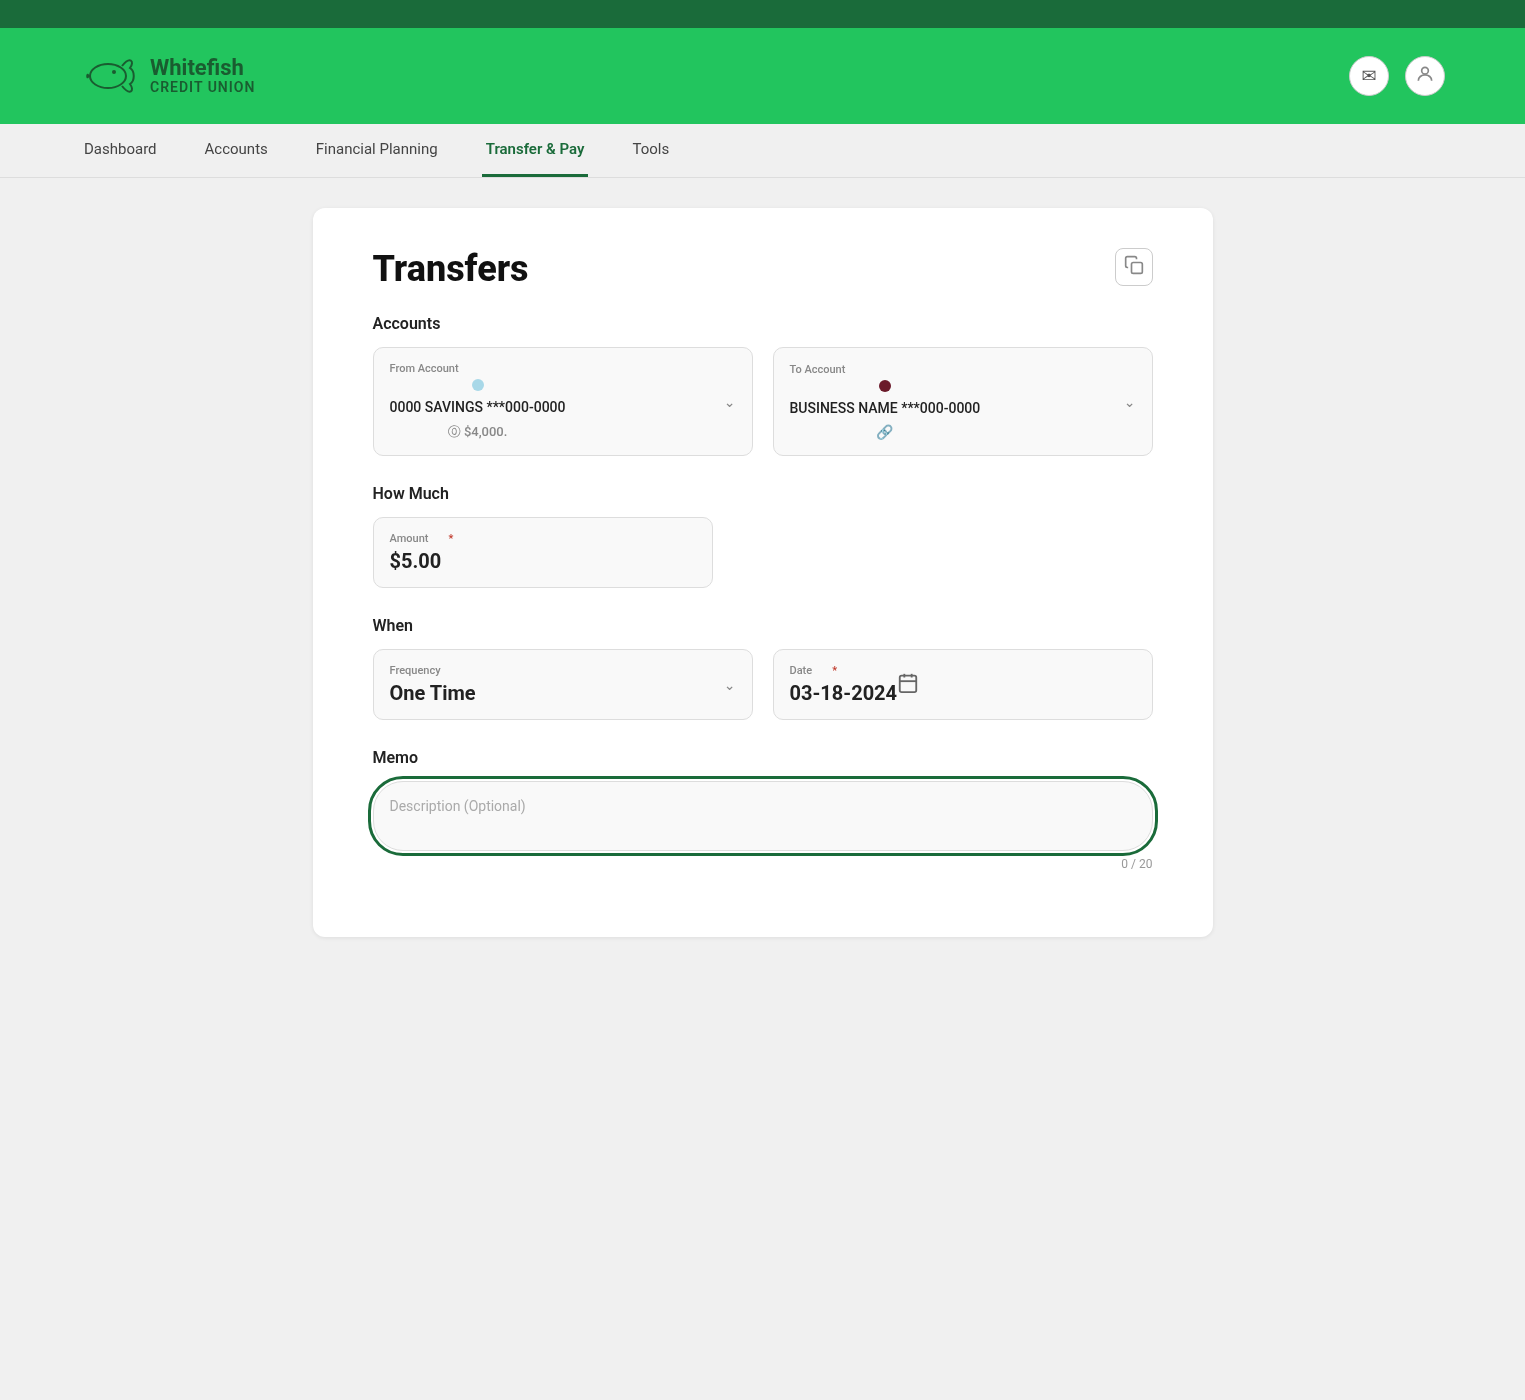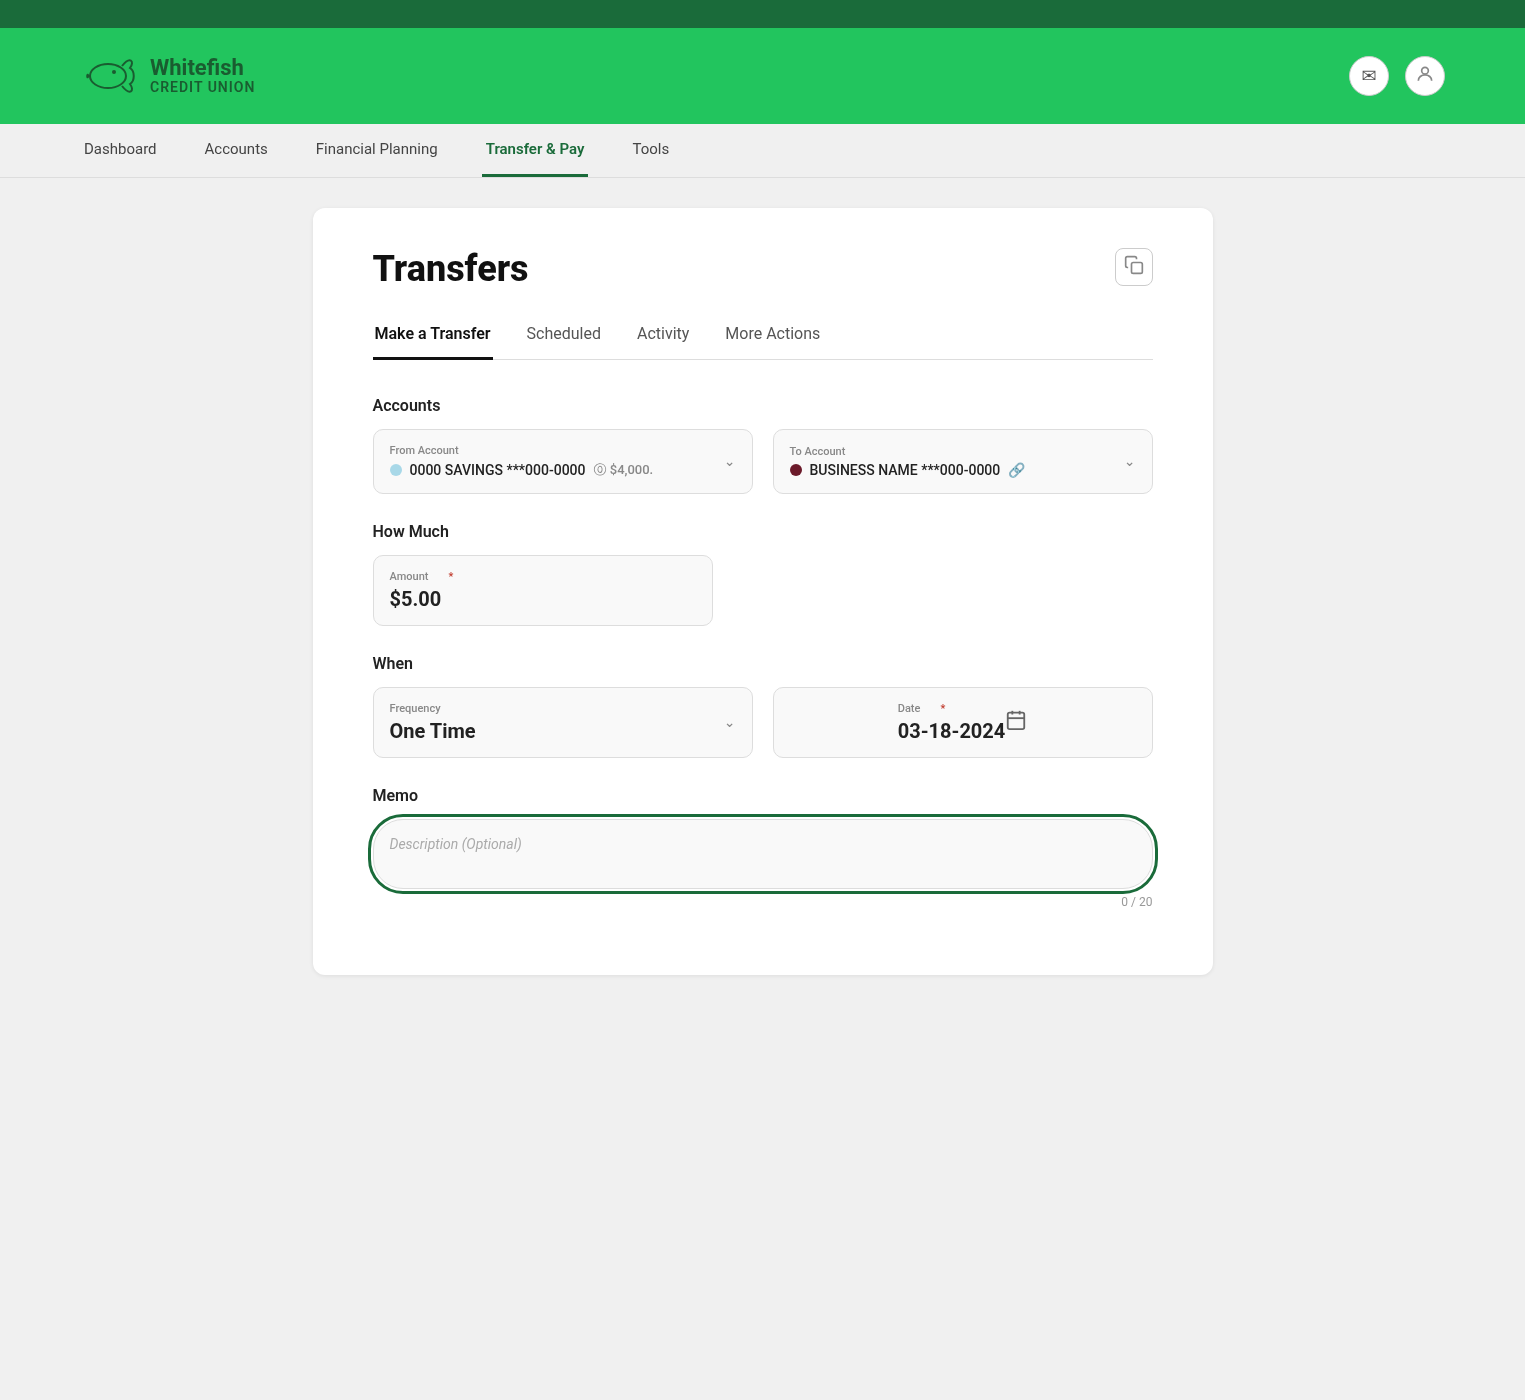--- a/index.html
+++ b/index.html
@@ -205,20 +205,21 @@
       font-weight: 500;
     }
 
     .account-select-value {
       font-size: 14px;
       color: #222;
       font-weight: 500;
       display: flex;
       align-items: center;
       gap: 8px;
+      flex-direction: column;
     }
 
     .account-dot {
       width: 12px;
       height: 12px;
       border-radius: 50%;
       display: inline-block;
     }
 
     .dot-blue { background: #a8d8e8; }
@@ -279,21 +280,21 @@
     }
 
     .date-field {
       flex: 1;
       border: 1.5px solid #ddd;
       border-radius: 10px;
       padding: 14px 16px;
       background: #f9f9f9;
       display: flex;
       align-items: center;
-      justify-content: center;
+      justify-content: flex-start;
     }
 
     
     .memo-section {
       margin-bottom: 16px;
     }
 
     .memo-input-wrapper {
       position: relative;
       border: 1.5px solid #ddd;
@@ -305,21 +306,20 @@
 
     .memo-input-wrapper.highlighted {
       outline: 3px solid #1a6b3a;
       outline-offset: 2px;
       border-radius: 30px;
     }
 
     .memo-placeholder {
       color: #aaa;
       font-size: 14px;
-      font-style: italic;
     }
 
     .memo-counter {
       text-align: right;
       font-size: 12px;
       color: #999;
       margin-top: 6px;
     }
 
     
@@ -427,26 +427,20 @@
         <span>
           <svg width="20" height="20" viewBox="0 0 24 24" fill="none" stroke="#888" stroke-width="2">
             <rect x="9" y="9" width="13" height="13" rx="2"></rect>
             <path d="M5 15H4a2 2 0 0 1-2-2V4a2 2 0 0 1 2-2h9a2 2 0 0 1 2 2v1"></path>
           </svg>
         </span>
       </button>
     </div>
 
     
-    <div class="tabs">
-      <div class="tab active">Make a Transfer</div>
-      <div class="tab">Scheduled</div>
-      <div class="tab">Activity</div>
-      <div class="tab">More Actions</div>
-    </div>
 
     
     <div class="section-label">Accounts</div>
 
     <div class="accounts-row">
 
       <div class="account-select">
         <div class="account-select-inner">
           <span class="account-select-label">From Account</span>
           <span class="account-select-value">

